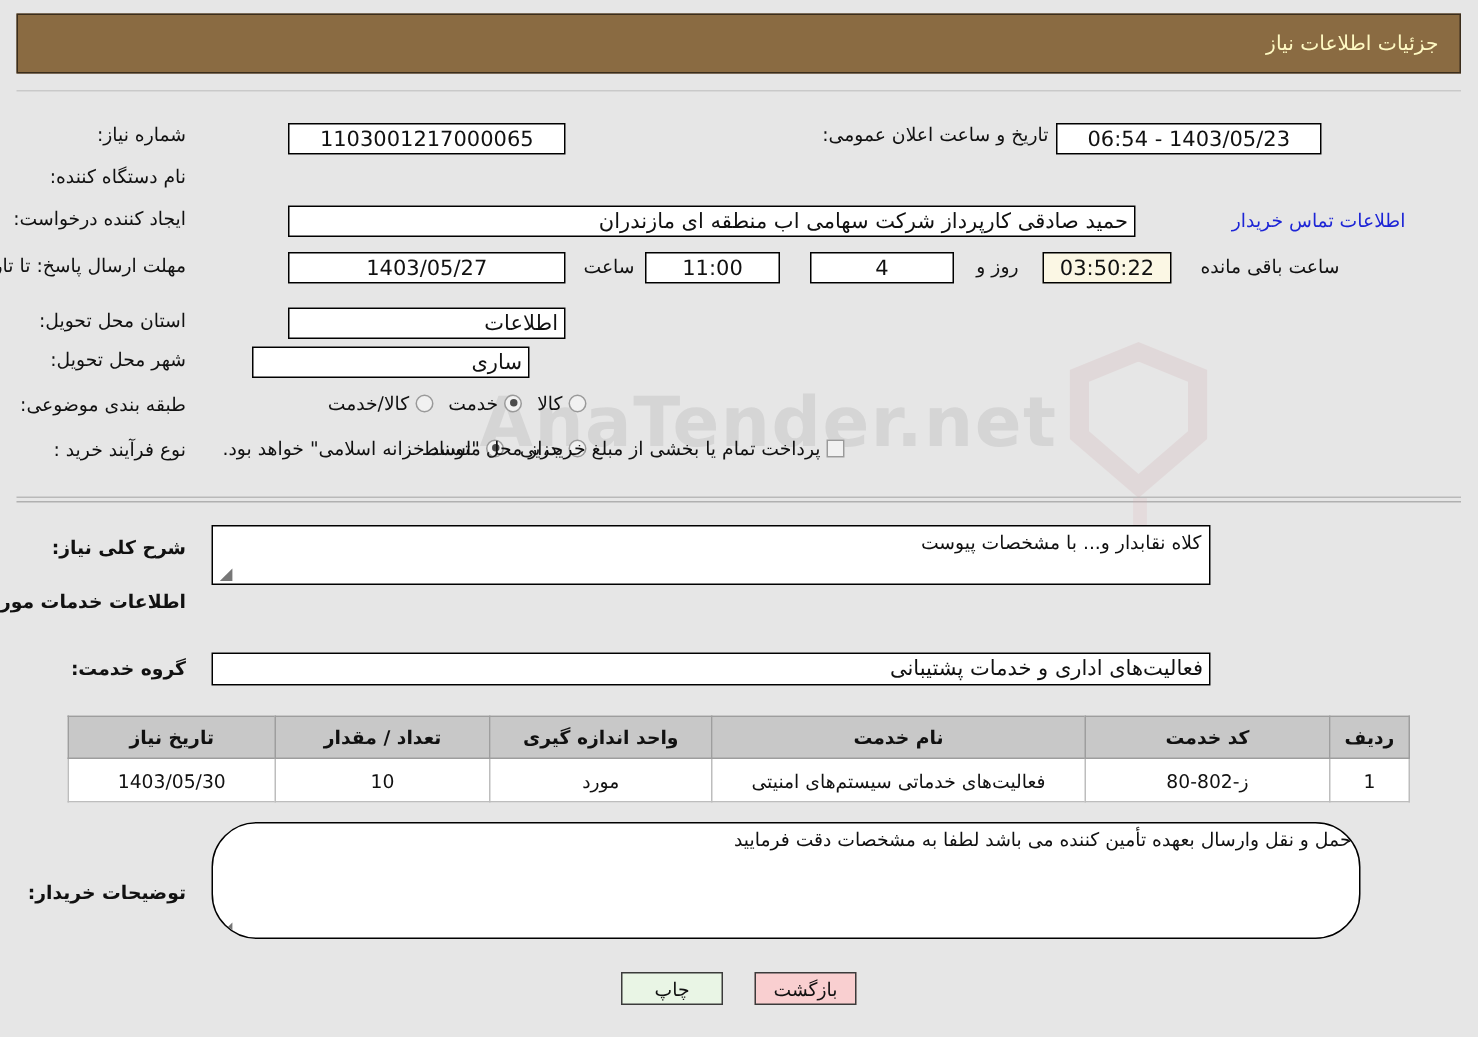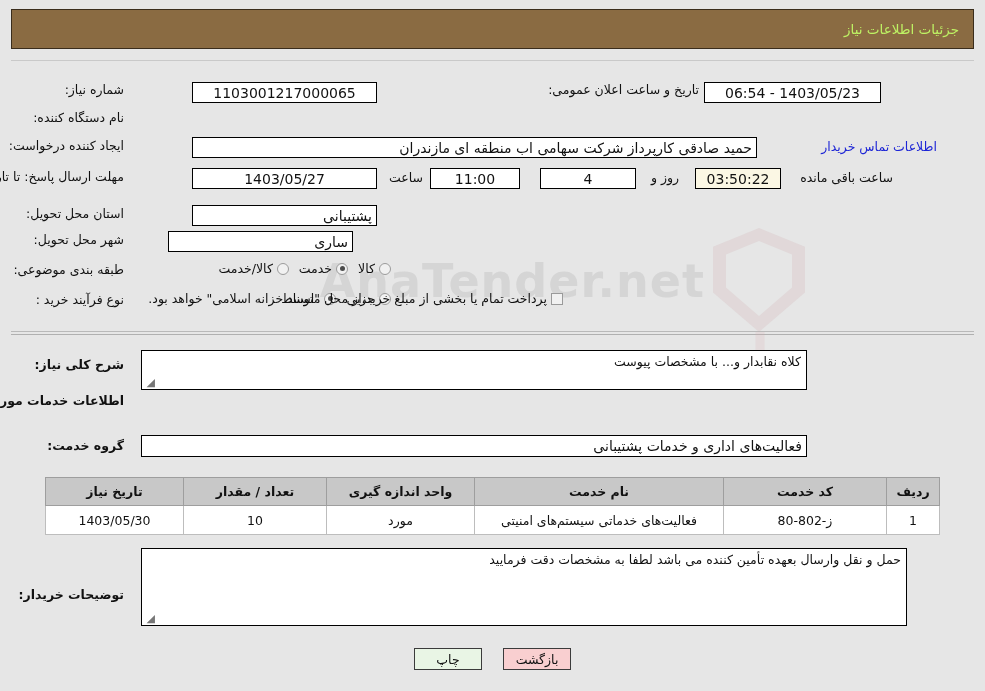--- a/index.html
+++ b/index.html
@@ -26,21 +26,21 @@
     height: 40px;
     background: #8a6b42;
     border: 1px solid #3a2d1c;
     box-sizing: border-box;
     display: flex;
     align-items: center;
     justify-content: flex-start;
     padding-right: 0;
   }
   .header-title {
-    color: #bef264;
+    color: #fef9c3;
     font-size: 13.5px;
     padding-right: 14px;
     white-space: nowrap;
     letter-spacing: 0;
   }
 
   
   .panel {
     position: absolute;
     background: #e6e6e6;
@@ -298,21 +298,21 @@
     <span class="lbl">روز و</span>
   </div>
   <div class="fld center cream" style="position:absolute; top:168px; right:204px; width:86px; z-index:3;">03:50:22</div>
   <div class="row" style="top:170px; right:92px;">
     <span class="lbl">ساعت باقی مانده</span>
   </div>
 
   <div class="row" style="top:206px; right:861px;">
     <span class="lbl">استان محل تحویل:</span>
   </div>
-  <div class="fld right" style="position:absolute; top:205px; right:608px; width:185px; z-index:3;">پشتیبانی</div>
+  <div class="fld right" style="position:absolute; top:205px; right:608px; width:185px; z-index:3;">اطلاعات</div>
 
   <div class="row" style="top:232px; right:861px;">
     <span class="lbl">شهر محل تحویل:</span>
   </div>
   <div class="fld right" style="position:absolute; top:231px; right:632px; width:185px; z-index:3;">ساری</div>
 
   <div class="row" style="top:262px; right:861px;">
     <span class="lbl">طبقه بندی موضوعی:</span>
   </div>
   <div class="row" style="top:261px; right:594px;">
@@ -374,21 +374,21 @@
         <td>مورد</td>
         <td>10</td>
         <td>1403/05/30</td>
       </tr>
     </tbody>
   </table>
 
   <div class="row" style="top:587px; right:861px;">
     <span class="lbl lbl-b">توضیحات خریدار:</span>
   </div>
-  <div class="tarea" style="position:absolute; top:548px; right:78px; width:766px; height:78px; z-index:3;">
+  <div class="tarea" style="position:absolute; top:548px; right:78px; width:766px; height:78px; z-index:3;border-radius:30px;">
     <span>حمل و نقل وارسال بعهده تأمین کننده می باشد لطفا به مشخصات دقت فرمایید</span>
     <span class="grip">◢</span>
   </div>
 
   <div class="btns">
     <div class="btn btn-back">بازگشت</div>
     <div class="btn btn-print">چاپ</div>
   </div>
 
 </div>

